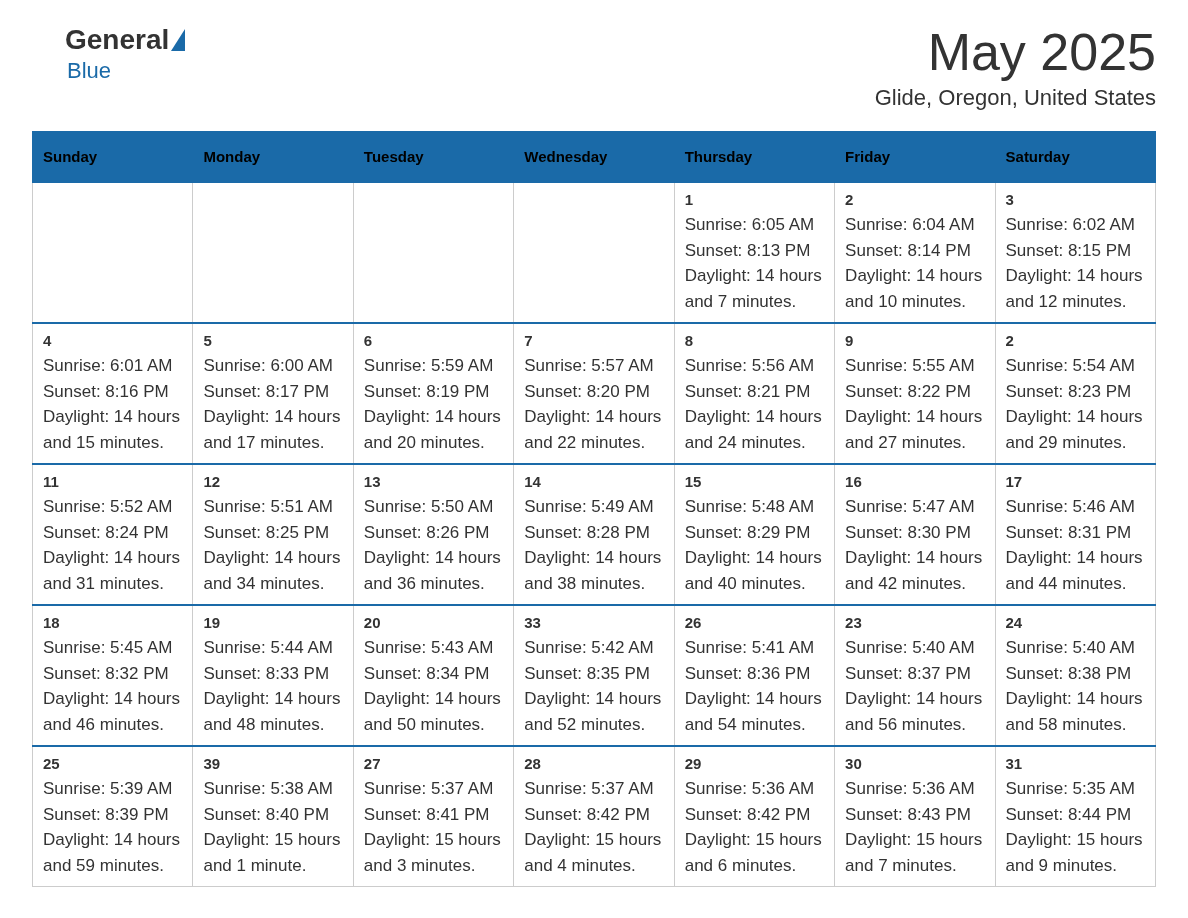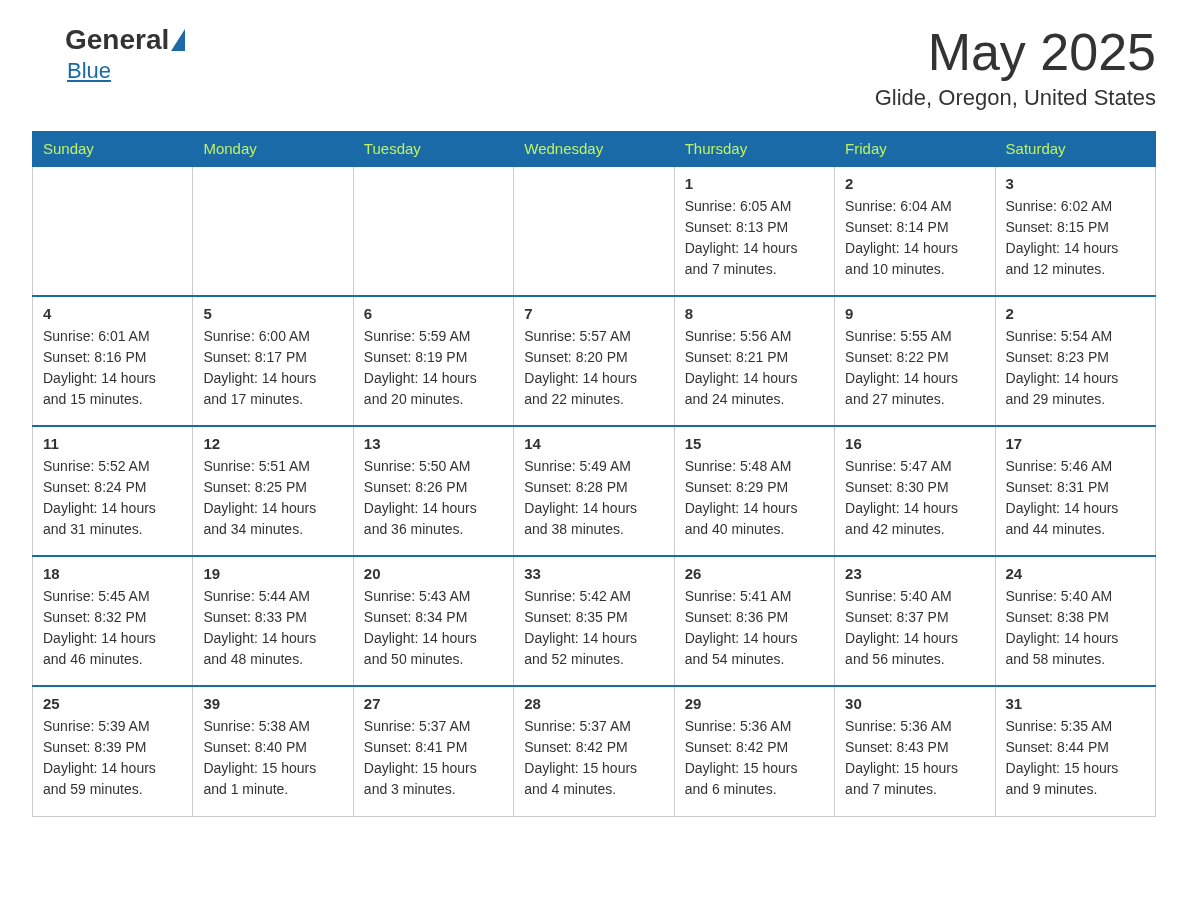--- a/index.html
+++ b/index.html
@@ -38,21 +38,20 @@
       border-right: 0px solid transparent;
       border-bottom: 22px solid #1a6aa8;
       margin: 0 2px;
       vertical-align: middle;
     }
     .logo-blue {
       color: #1a6aa8;
       font-size: 22px;
       margin-top: 2px;
       margin-left: 2px;
-      text-decoration: underline;
     }
     .title-block {
       text-align: right;
     }
     .month-title {
       font-size: 52px;
       font-weight: normal;
       color: #333;
       line-height: 1.1;
     }
@@ -61,24 +60,24 @@
       color: #333;
       margin-top: 4px;
     }
     .calendar {
       width: 100%;
       border-collapse: collapse;
       border: 1px solid #aaa;
     }
     .calendar th {
       background-color: #1a6aa8;
-      color: #bef264;
+      color: #000000;
       font-size: 15px;
-      font-weight: normal;
-      padding: 8px 10px;
+      font-weight: bold;
+      padding: 16px 10px;
       text-align: left;
       border: 1px solid #1a6aa8;
     }
     .calendar td {
       vertical-align: top;
       padding: 8px 10px;
       border: 1px solid #ccc;
       width: 14.285%;
       min-height: 110px;
       height: 130px;
@@ -92,21 +91,21 @@
     .calendar tbody tr td {
       border-top: 2px solid #1a6aa8;
     }
     .day-number {
       font-size: 15px;
       font-weight: bold;
       color: #333;
       margin-bottom: 4px;
     }
     .day-info {
-      font-size: 14px;
+      font-size: 17px;
       color: #333;
       line-height: 1.5;
     }
     .empty-cell {
       background: #fff;
     }
   </style>
 </head>
 <body>
 

